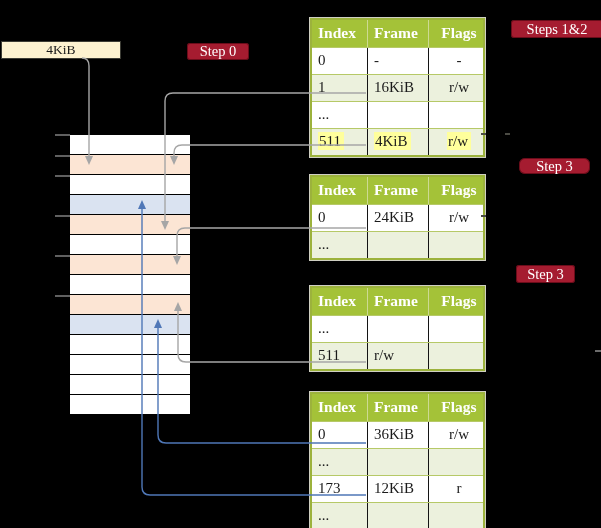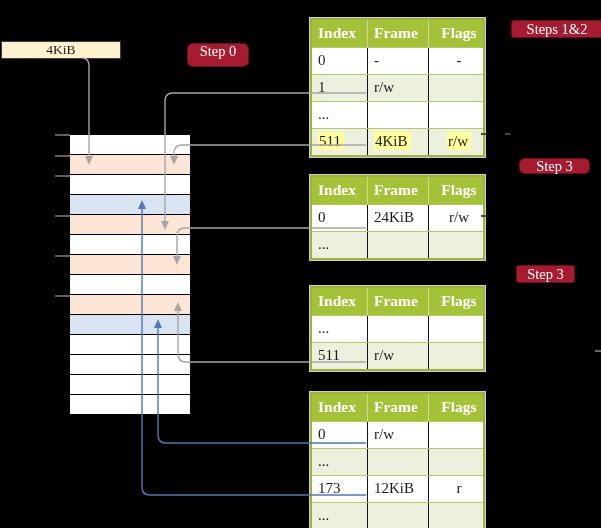--- a/index.html
+++ b/index.html
@@ -13,21 +13,21 @@
     background:var(--label_box_bg); border:1px solid #3c3c34;
     color:#1a1a1a; font-size:13.5px; line-height:15px; text-align:center;
     box-sizing:content-box;
   }
   
   .badge {
     position:absolute; background:var(--badge_bg); color:var(--badge_text);
     border-radius:3px; text-align:center; font-size:14.5px;
     box-shadow:inset 0 0 0 1px rgba(60,0,10,.55);
   }
-  .badge.b0 { left:187px; top:43px;  width:62px; height:24px; line-height:17px;border-radius:6px; }
+  .badge.b0 { left:187px; top:43px;  width:62px; height:17px; line-height:17px; }
   .badge.b12{ left:511px; top:20px;  width:92px; height:18px; line-height:18px; }
   .badge.b3 { left:519px; top:158px; width:71px; height:16px; line-height:16px;border-radius:6px; }
   .badge.b4 { left:516px; top:265px; width:59px; height:18px; line-height:18px; }
   
   .memstack { position:absolute; left:70px; top:135px; width:120px; }
   .m-row { height:19px; border-bottom:1px solid #000; }
   .m-white { background:var(--mem_white); }
   .m-beige { background:var(--mem_beige); }
   .m-blue  { background:var(--mem_blue); }
   
@@ -100,20 +100,21 @@
         <div class="t-cell">Frame</div>
         <div class="t-cell">Flags</div>
       </div>
       <div class="t-row">
         <div class="t-cell"><span>0</span></div>
         <div class="t-cell"><span>-</span></div>
         <div class="t-cell"><span>-</span></div>
       </div>
       <div class="t-row rg">
         <div class="t-cell"><span>1</span></div>
+        <div class="t-cell"><span>16KiB</span></div>
         <div class="t-cell"><span>r/w</span></div>
       </div>
       <div class="t-row">
         <div class="t-cell"><span>...</span></div>
         <div class="t-cell"></div>
         <div class="t-cell"></div>
       </div>
       <div class="t-row rg">
         <div class="t-cell"><span class="hl">511</span></div>
         <div class="t-cell"><span class="hl">4KiB</span></div>
@@ -154,20 +155,21 @@
       </div>
     </div>
   <div class="ptable" style="left:310px; top:392px;">
       <div class="t-row thead">
         <div class="t-cell">Index</div>
         <div class="t-cell">Frame</div>
         <div class="t-cell">Flags</div>
       </div>
       <div class="t-row">
         <div class="t-cell"><span>0</span></div>
+        <div class="t-cell"><span>36KiB</span></div>
         <div class="t-cell"><span>r/w</span></div>
       </div>
       <div class="t-row rg">
         <div class="t-cell"><span>...</span></div>
         <div class="t-cell"></div>
         <div class="t-cell"></div>
       </div>
       <div class="t-row">
         <div class="t-cell"><span>173</span></div>
         <div class="t-cell"><span>12KiB</span></div>

